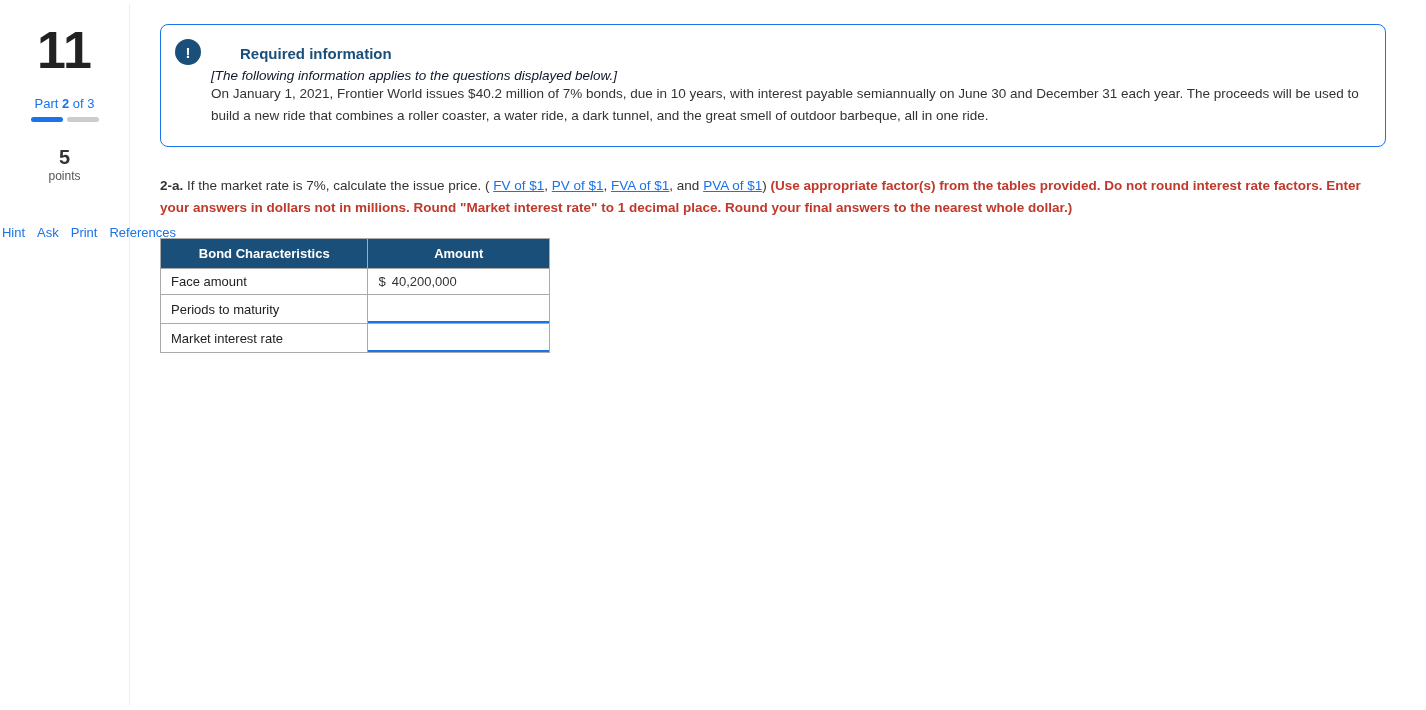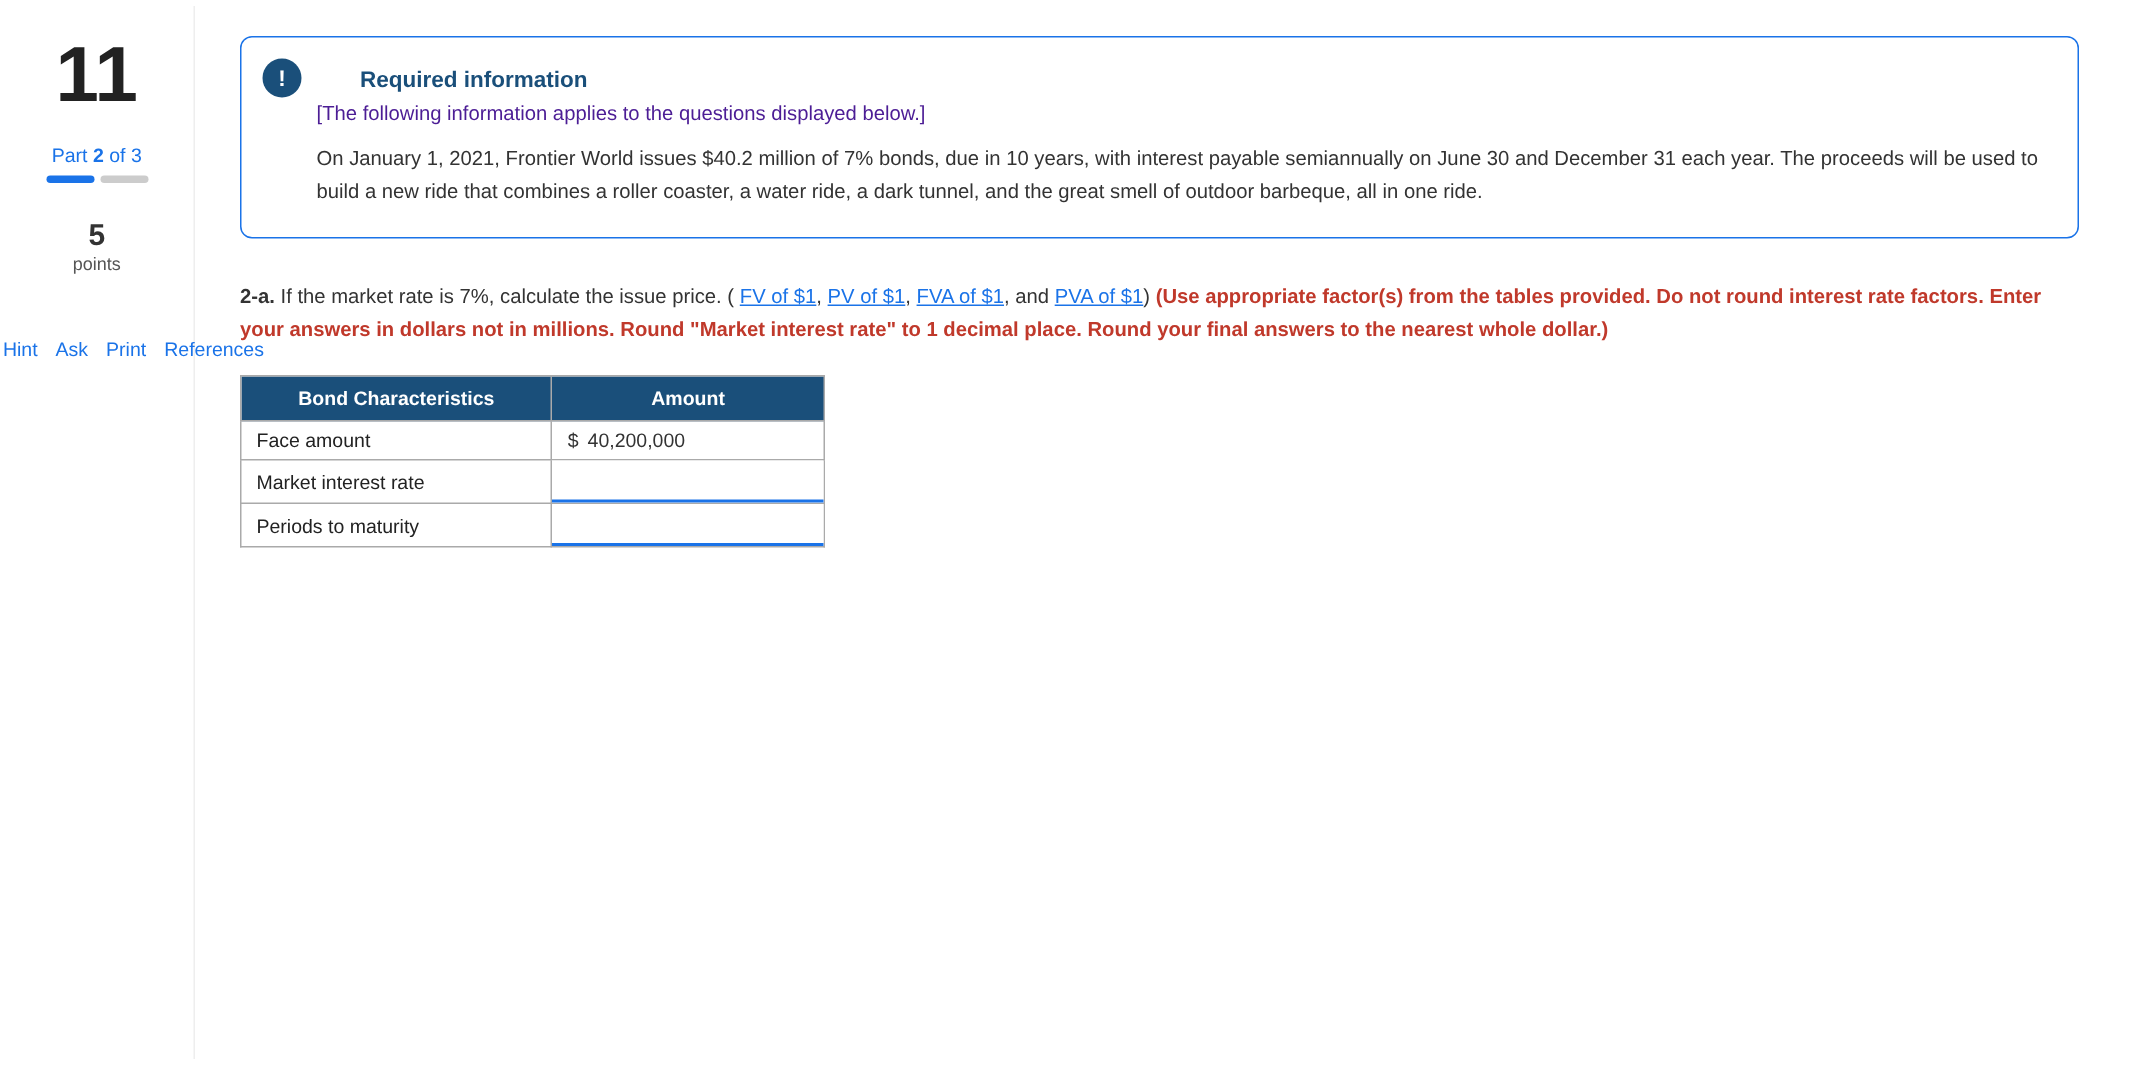--- a/index.html
+++ b/index.html
@@ -111,23 +111,23 @@
       font-size: 15px;
     }
     .info-box-title {
       font-weight: bold;
       color: #1a4f7a;
       font-size: 15px;
       margin-bottom: 6px;
       margin-left: 29px;
     }
     .info-box-subtitle {
-      color: #4c1d95;
+      font-style: italic;
+      color: #0f172a;
       font-size: 13.5px;
-      margin-bottom: 12px;
     }
     .info-box-body {
       font-size: 13.5px;
       color: #333;
       line-height: 1.6;
     }
     
     .question-text {
       font-size: 13.5px;
       line-height: 1.6;
@@ -267,30 +267,30 @@
           <td class="input-cell">
             <div class="face-amount-cell">
               <span class="dollar">$</span>
               <span class="amount">40,200,000</span>
             </div>
           </td>
         </tr>
 
 
         <tr>
+          <td class="label-cell">Periods to maturity</td>
+          <td class="input-cell">
+            <input type="text" class="input-field blue-border" value="" style="">
+          </td>
+        </tr>
+
+        <tr>
           <td class="label-cell">Market interest rate</td>
           <td class="input-cell">
             <input type="text" class="input-field blue-border" value="" style="">
           </td>
         </tr>
 
-        <tr>
-          <td class="label-cell">Periods to maturity</td>
-          <td class="input-cell">
-            <input type="text" class="input-field blue-border" value="" style="">
-          </td>
-        </tr>
-
       </tbody>
     </table>
 
   </div>
 </div>
 
 </body></html>

